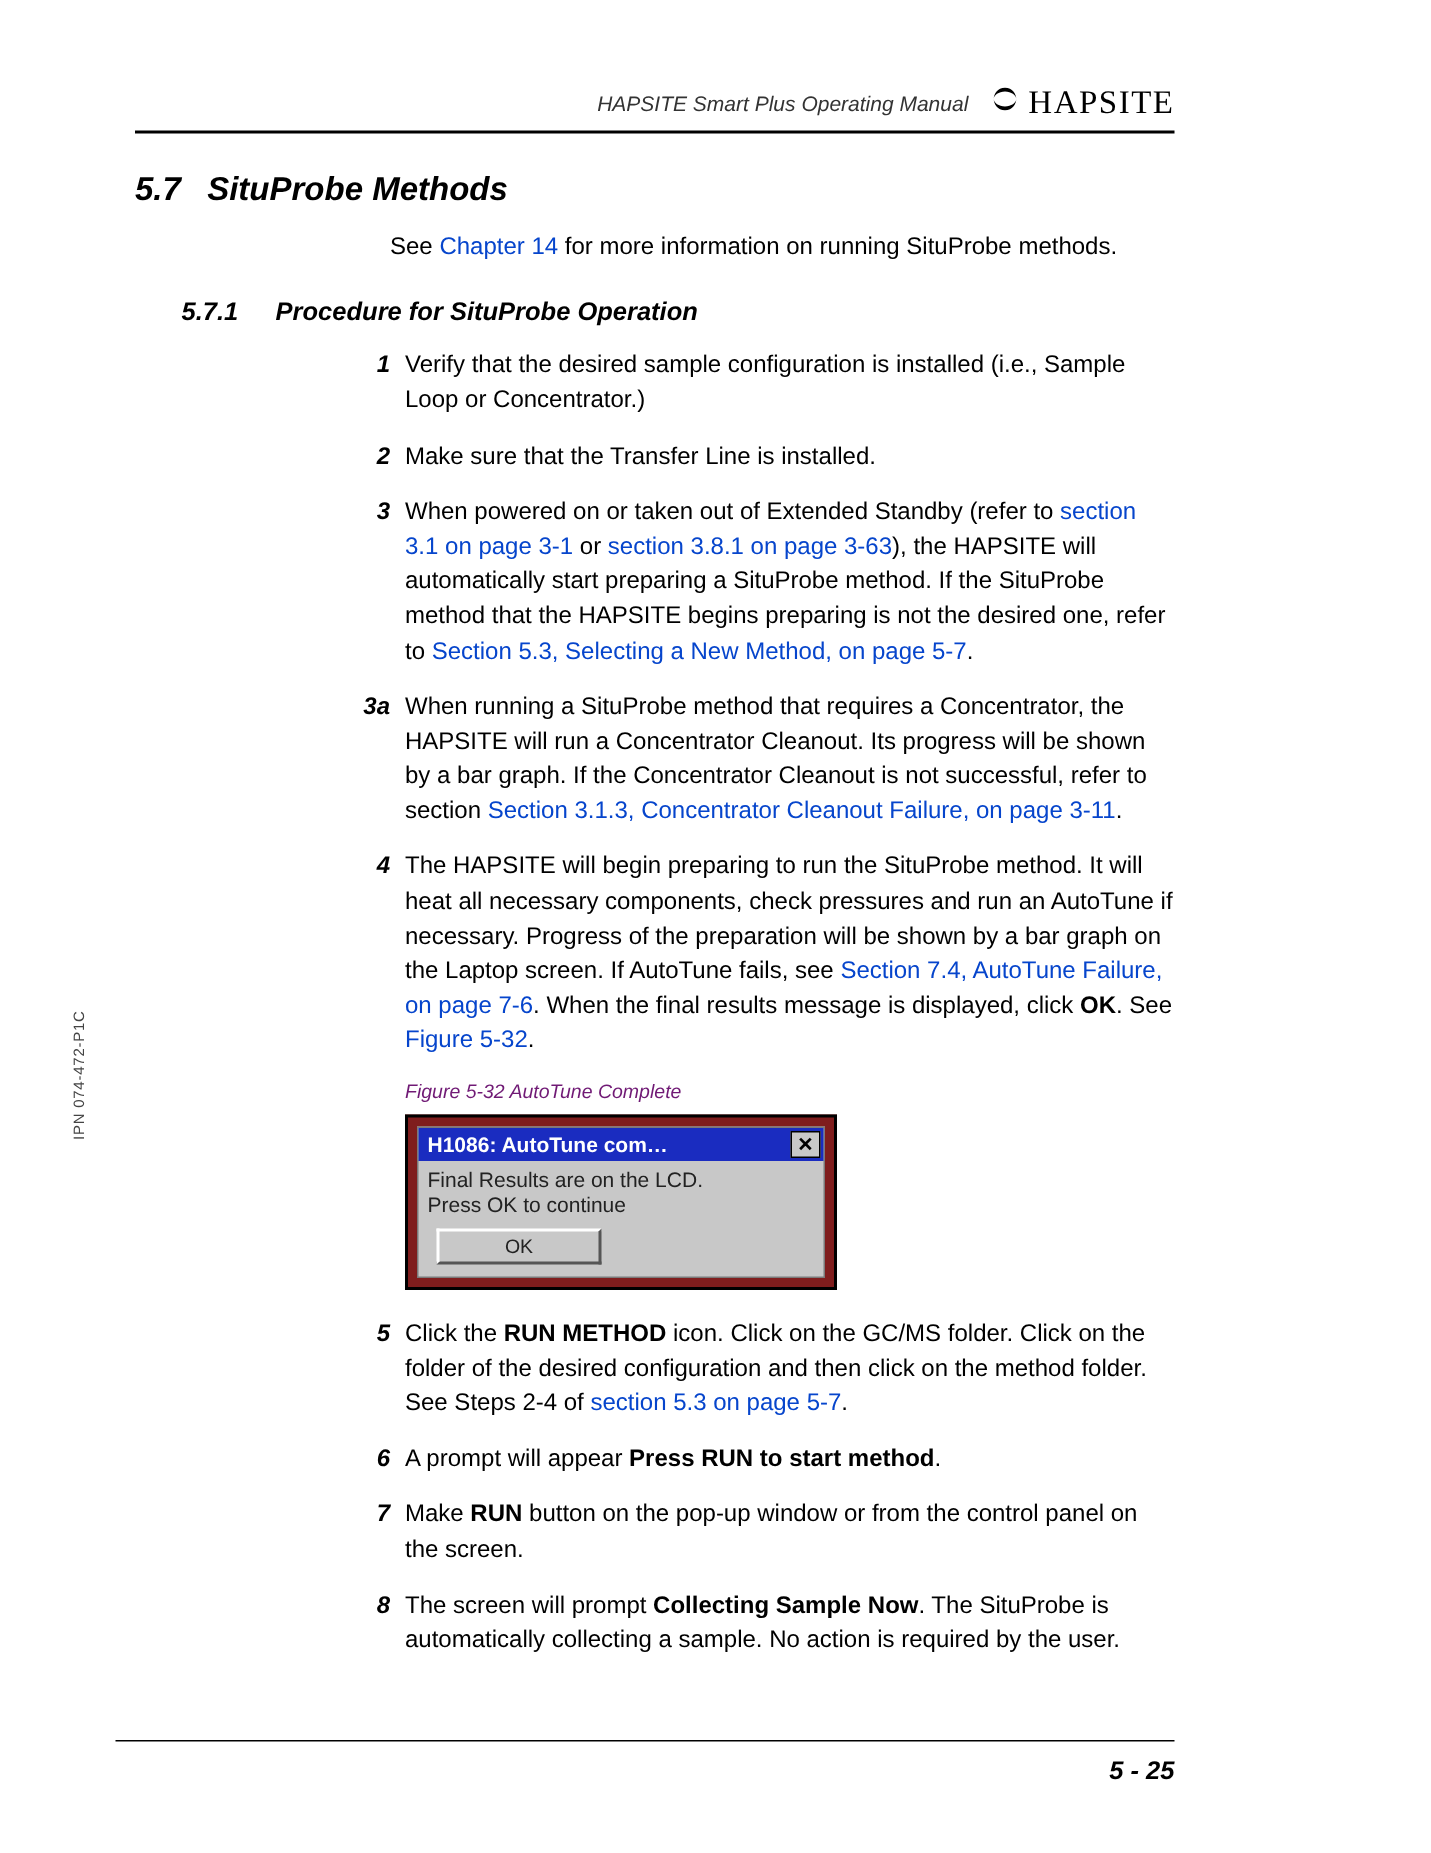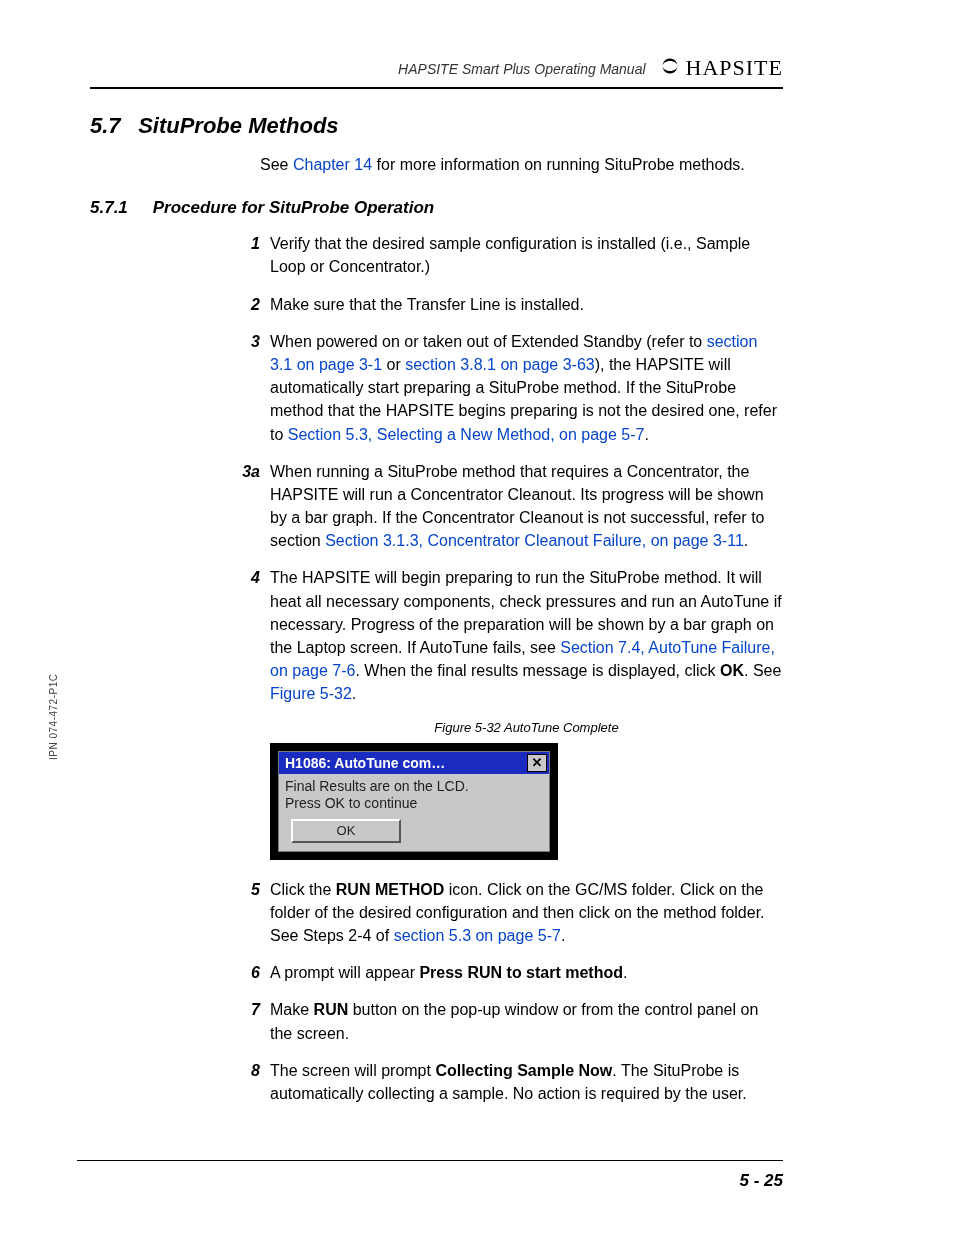--- a/index.html
+++ b/index.html
@@ -7,30 +7,30 @@
   .page { position: relative; width: 873px; height: 1235px; padding: 55px 90px 60px 90px; }
   .header { display: flex; justify-content: flex-end; align-items: flex-end; gap: 14px; margin-bottom: 6px; }
   .header-title { font-style: italic; font-size: 14px; color: #333; padding-bottom: 4px; }
   .logo-wrap { display: flex; align-items: center; gap: 6px; }
   .logo-icon svg { width: 20px; height: 20px; }
   .logo-text { font-family: "Times New Roman", serif; font-size: 22px; letter-spacing: 1px; color: #000; }
   .hr { border: none; border-top: 2px solid #000; margin-bottom: 24px; }
   .h2 { font-size: 22px; font-weight: bold; font-style: italic; color: #000; margin-bottom: 14px; }
   .h2 .num { display: inline-block; min-width: 42px; }
   .intro { margin-left: 170px; font-size: 16px; color: #000; line-height: 1.45; margin-bottom: 22px; }
-  .h3 { font-size: 17px; font-weight: bold; font-style: italic; color: #000; margin-bottom: 14px; }
+  .h3 { font-size: 17px; font-weight: bold; font-style: italic; color: #000; margin-bottom: 14px; margin-left: 31px; }
   .h3 .num { display: inline-block; min-width: 58px; }
   .list { margin-left: 150px; }
   .item { display: flex; margin-bottom: 14px; font-size: 16px; line-height: 1.45; color: #000; }
   .item .marker { flex: 0 0 30px; text-align: right; padding-right: 10px; font-weight: bold; font-style: italic; }
   .item .content { flex: 1; }
   .link { color: #0645cc; }
   .bold { font-weight: bold; }
-  .figure-caption { font-style: italic; font-size: 13px; color: #000000; margin: 4px 0 8px 180px; text-align: center; }
-  .dialog-fig { margin: 0 0 18px 180px; width: 288px; border: 2px solid #000; background: #000000; padding: 6px; }
+  .figure-caption { font-style: italic; font-size: 13px; color: #701a75; margin: 4px 0 8px 180px; }
+  .dialog-fig { margin: 0 0 18px 180px; width: 288px; border: 2px solid #000; background: #7f1d1d; padding: 6px; }
   .dlg-inner { border: 1px solid #7a7a7a; background: #c8c8c8; }
   .dlg-titlebar { display: flex; align-items: center; background: #1a2cc0; padding: 2px 2px 2px 6px; }
   .dlg-title { flex: 1; color: #fff; font-weight: bold; font-size: 14px; font-family: Tahoma, Arial, sans-serif; }
   .dlg-close { width: 20px; height: 18px; background: #c8c8c8; border: 1px solid #000; display: flex; align-items: center; justify-content: center; font-size: 13px; font-weight: bold; font-family: Arial, sans-serif; }
   .dlg-body { padding: 4px 6px 8px 6px; font-size: 14px; color: #222; font-family: Tahoma, Arial, sans-serif; }
   .dlg-body p { line-height: 1.25; }
   .dlg-ok { margin: 6px 0 0 6px; width: 110px; height: 24px; background: #c8c8c8; border-top: 2px solid #fff; border-left: 2px solid #fff; border-right: 2px solid #555; border-bottom: 2px solid #555; display: flex; align-items: center; justify-content: center; font-size: 13px; color: #222; }
   .side-text { position: absolute; left: 48px; top: 760px; transform: rotate(-90deg); transform-origin: left top; font-size: 10px; color: #444; letter-spacing: 0.5px; }
   .footer { position: absolute; bottom: 44px; left: 77px; right: 90px; }
   .footer-hr { border: none; border-top: 1.5px solid #000; margin-bottom: 10px; }

